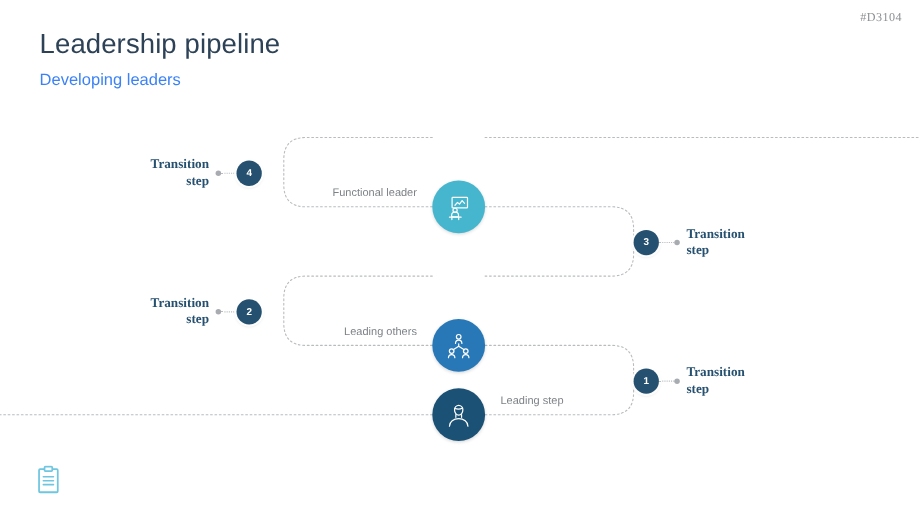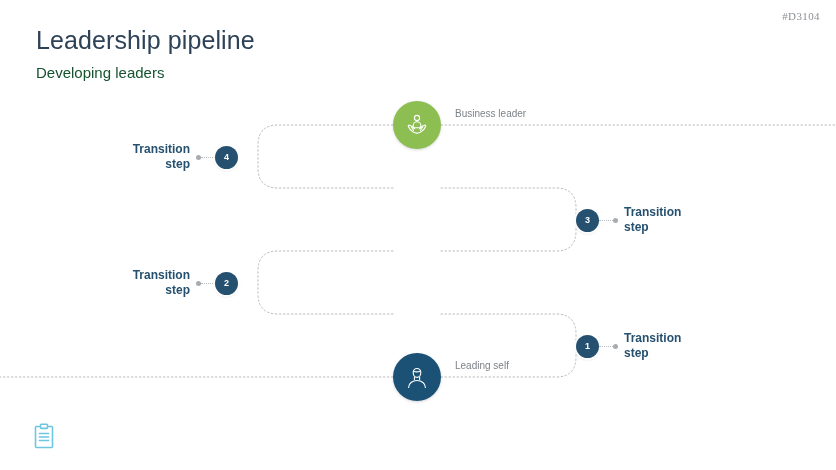--- a/index.html
+++ b/index.html
@@ -12,21 +12,21 @@
   #slide { position: relative; width: 836px; height: 470px; background: #fff; }
 
   
   #page-title {
     position: absolute; left: 36px; top: 26px;
     font-size: 25px; font-weight: 400; color: #2e4257;
     letter-spacing: .1px; white-space: nowrap; text-align: right;
   }
   #page-subtitle {
     position: absolute; left: 36px; top: 64px;
-    font-size: 15px; font-weight: 400; color: #14532d;
+    font-size: 15px; font-weight: 400; color: #3b82f6;
     white-space: nowrap;
   }
   #slide-code {
     position: absolute; right: 16px; top: 10px;
     font-family: Liberation Serif, serif;
     font-size: 11px; color: #8b8f93; letter-spacing: .4px;
   }
 
   
   #connectors {
@@ -57,21 +57,21 @@
     background: #26506f; color: #ffffff;
     font-size: 9px; font-weight: 700;
     display: flex; align-items: center; justify-content: center;
     box-shadow: 0 0 0 2px rgba(255,255,255,.9), 0 1px 3px rgba(0,0,0,.25);
     flex: 0 0 auto;
   }
   .step-dot { width: 5px; height: 5px; border-radius: 50%; background: #a8acb0; flex: 0 0 auto; }
   .step-lead { width: 14px; height: 1px; border-top: 1px dotted #b9bcbf; flex: 0 0 auto; }
   .step-label {
     font-size: 12px; font-weight: 700; color: #26506f;
-    line-height: 15px; white-space: nowrap; flex: 0 0 auto;
+    line-height: 15px; white-space: nowrap; flex: 0 0 auto; font-family: Liberation Serif, serif;
   }
   .step-node.left-side  { flex-direction: row; }
   .step-node.left-side .step-label { text-align: right; margin-right: 6px; }
   .step-node.right-side .step-label { text-align: left; margin-left: 6px; }
 
   
   #footer-icon { position: absolute; left: 33px; top: 423px; }
 </style>
 </head>
 <body>
@@ -94,50 +94,67 @@
     <path class="conn" d="M 441 188 H 556 Q 576 188 576 208 V 220"></path>
     <path class="conn" d="M 441 251 H 556 Q 576 251 576 231 V 220"></path>
 
     <path class="conn" d="M 393 251 H 278 Q 258 251 258 271 V 283"></path>
     <path class="conn" d="M 393 314 H 278 Q 258 314 258 294 V 283"></path>
 
     <path class="conn" d="M 441 314 H 556 Q 576 314 576 334 V 346"></path>
     <path class="conn" d="M 441 377 H 556 Q 576 377 576 357 V 346"></path>
   </svg>
 
-  <div class="role-node" style="left:393px; top:101px;">
-    <div class="role-circle" style="background:#8cbe52">
+
+  <div class="role-node" style="left:393px; top:164px;">
+    <div class="role-circle" style="background:#45b6ce">
       <svg width="30" height="30" viewBox="0 0 30 30">
         <g fill="none" stroke="#ffffff" stroke-width="1.1" stroke-linecap="round" stroke-linejoin="round">
-          <circle cx="15" cy="8" r="2.6"></circle>
-          <path d="M11.2 15.6c0-2.1 1.7-3.8 3.8-3.8s3.8 1.7 3.8 3.8v2.2h-7.6z"></path>
-          <path d="M12.6 18.6c-1.4-1.6-3.1-2.8-5-3.4-1-.3-1.6.4-1.2 1.3.9 2.3 2.6 4.3 4.8 5.5 1.2.7 2.5 1.1 3.8 1.2"></path>
-          <path d="M17.4 18.6c1.4-1.6 3.1-2.8 5-3.4 1-.3 1.6.4 1.2 1.3-.9 2.3-2.6 4.3-4.8 5.5-1.2.7-2.5 1.1-3.8 1.2"></path>
-          <path d="M9.4 17.2c.9.9 1.6 2 2.1 3.2M20.6 17.2c-.9.9-1.6 2-2.1 3.2"></path>
+          <rect x="9" y="6.5" width="14" height="9.5" rx="0.6"></rect>
+          <path d="M11.6 13.6l2.3-2.6 1.8 1.6 2.4-3.3 2.2 2.6"></path>
+          <circle cx="11.7" cy="18.2" r="1.9"></circle>
+          <path d="M8.6 24.2v-1.6c0-1.5 1.4-2.7 3.1-2.7s3.1 1.2 3.1 2.7v1.6z"></path>
+          <path d="M6.6 24.4h10.6"></path>
+          <path d="M8.8 24.4v2.2M15.0 24.4v2.2"></path>
         </g>
       </svg>
     </div>
-    <div class="role-label to-right">Business leader</div>
-  </div>
-
-
-
+    <div class="role-label to-left">Functional leader</div>
+  </div>
+
+
+  <div class="role-node" style="left:393px; top:290px;">
+    <div class="role-circle" style="background:#2878b8">
+      <svg width="30" height="30" viewBox="0 0 30 30">
+        <g fill="none" stroke="#ffffff" stroke-width="1.1" stroke-linecap="round" stroke-linejoin="round">
+          <circle cx="15" cy="7.2" r="2.1"></circle>
+          <path d="M12.1 13.2c0-1.6 1.3-2.9 2.9-2.9s2.9 1.3 2.9 2.9"></path>
+          <path d="M15 13.6v2.2M15 15.8l-5 3.2M15 15.8l5 3.2"></path>
+          <circle cx="8.6" cy="20.2" r="2.1"></circle>
+          <path d="M5.7 26.2c0-1.6 1.3-2.9 2.9-2.9s2.9 1.3 2.9 2.9"></path>
+          <circle cx="21.4" cy="20.2" r="2.1"></circle>
+          <path d="M18.5 26.2c0-1.6 1.3-2.9 2.9-2.9s2.9 1.3 2.9 2.9"></path>
+        </g>
+      </svg>
+    </div>
+    <div class="role-label to-left">Leading others</div>
+  </div>
 
   <div class="role-node" style="left:393px; top:353px;">
     <div class="role-circle" style="background:#1b5175">
       <svg width="30" height="30" viewBox="0 0 30 30">
         <g fill="none" stroke="#ffffff" stroke-width="1.1" stroke-linecap="round" stroke-linejoin="round">
           <path d="M11.2 10.6c0-2.3 1.7-4.1 3.8-4.1s3.8 1.8 3.8 4.1c0 2.6-1.7 4.8-3.8 4.8s-3.8-2.2-3.8-4.8z"></path>
           <path d="M11.4 9.2c1.4.6 4.5 1.1 7.2-.3"></path>
           <path d="M6.6 25.4c0-3.9 3.8-6.9 8.4-6.9s8.4 3 8.4 6.9"></path>
           <path d="M12.4 15.0v2.4M17.6 15.0v2.4"></path>
         </g>
       </svg>
     </div>
-    <div class="role-label to-right">Leading self</div>
+    <div class="role-label to-right">Leading step</div>
   </div>
 
   <div class="step-node left-side" style="left:118px; top:144px; width:142px;">
     <div class="step-label" style="width:72px;">
       <span>Transition</span><br>
       <span>step</span>
     </div>
     <span class="step-dot"></span>
     <span class="step-lead"></span>
     <div class="step-circle">4</div>

